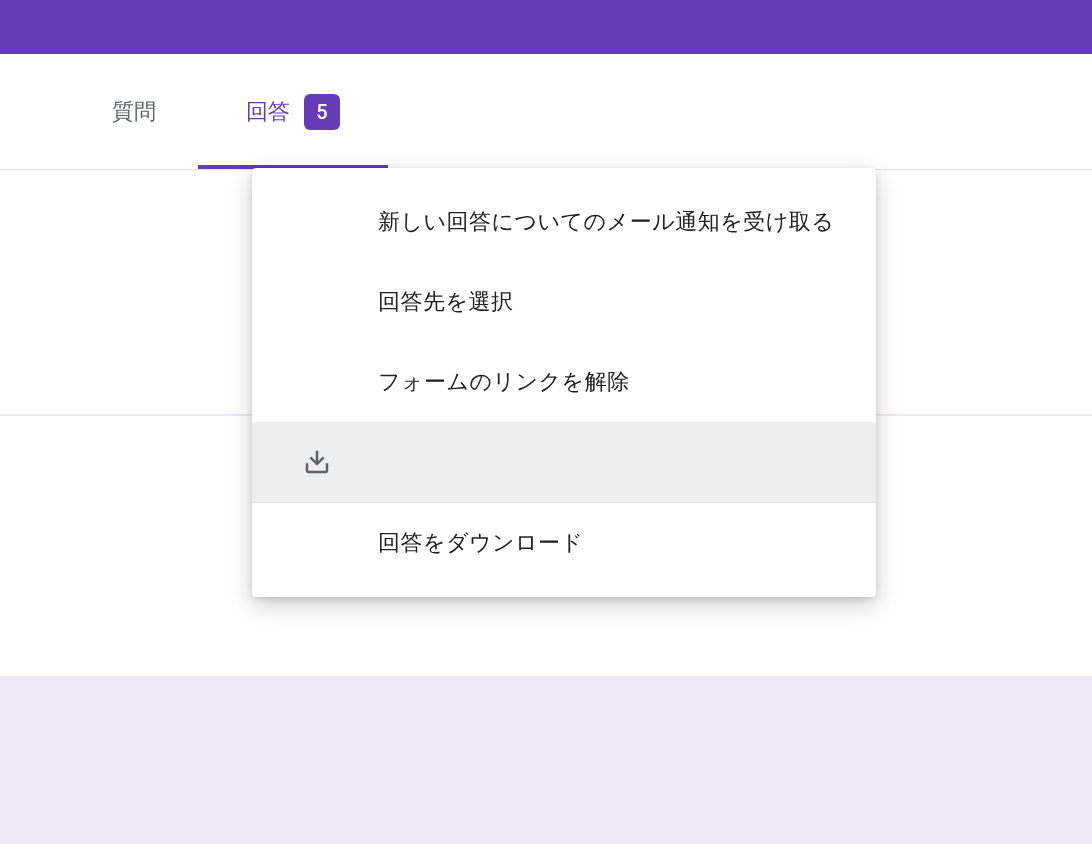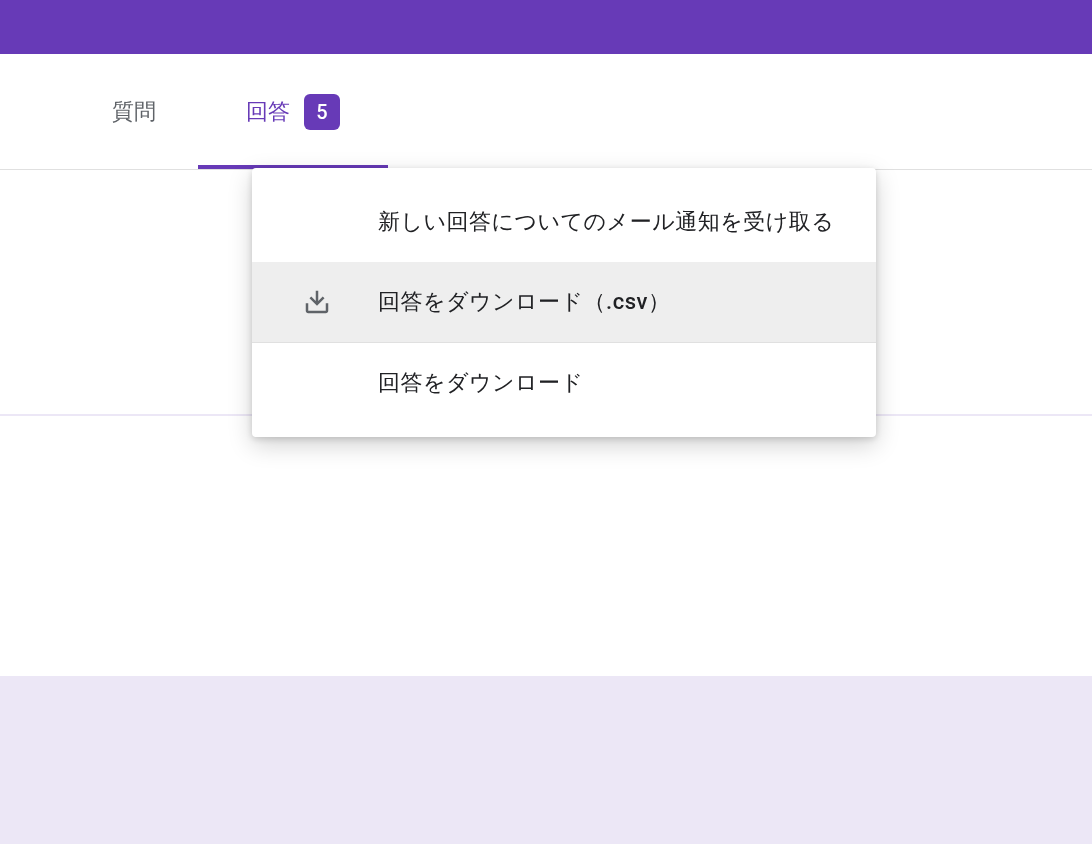--- a/index.html
+++ b/index.html
@@ -147,30 +147,37 @@
 <div class="content-area"></div>
 <div class="secondary-area"></div>
 
 <div class="dropdown-menu">
 
   <div class="menu-item">
     <span class="icon-slot"></span>
     <span>新しい回答についてのメール通知を受け取る</span>
   </div>
 
+  <div class="menu-item">
+    <span class="icon-slot"></span>
+    <span>回答先を選択</span>
+  </div>
 
+  <div class="menu-item">
+    <span class="icon-slot"></span>
+    <span>フォームのリンクを解除</span>
+  </div>
 
   <div class="menu-item highlighted">
     <span class="icon-slot">
       <svg class="icon-svg" viewBox="0 0 24 24">
         <path d="M19 13v6H5v-6H3v6c0 1.1.9 2 2 2h14c1.1 0 2-.9 2-2v-6h-2z"></path>
         <path d="M13 3h-2v8.17L7.41 7.59 6 9l6 6 6-6-1.41-1.41L13 11.17V3z"></path>
       </svg>
     </span>
-    <span>回答をダウンロード（.csv）</span>
   </div>
 
 
   <div class="menu-divider"></div>
 
   <div class="menu-item">
     <span class="icon-slot"></span>
     <span>回答をダウンロード</span>
   </div>
 

